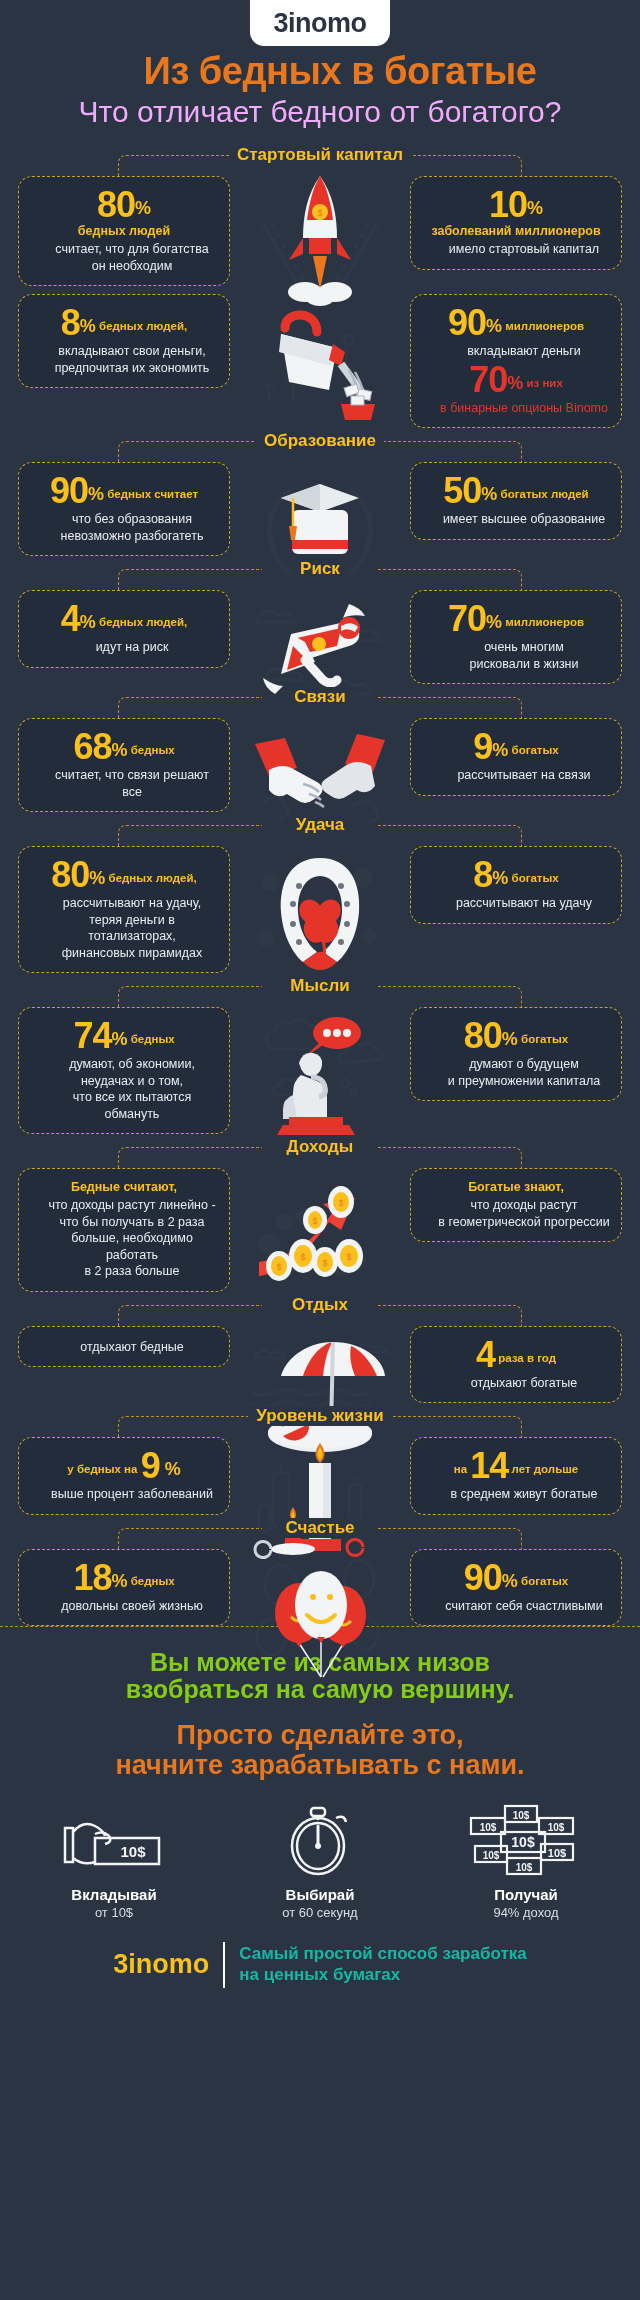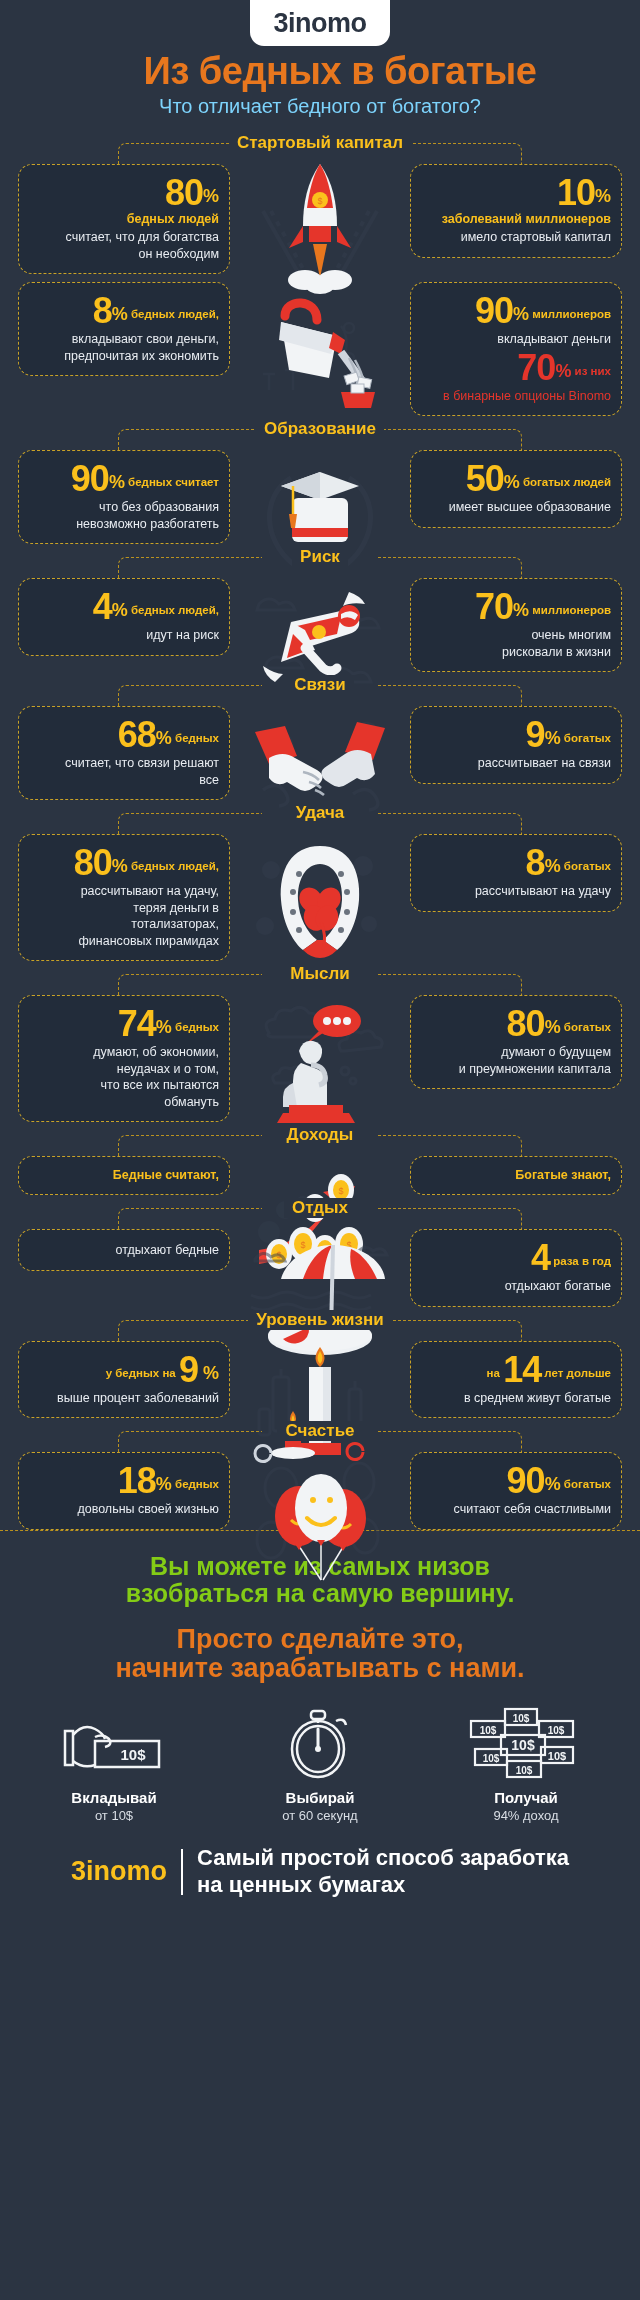--- a/index.html
+++ b/index.html
@@ -45,23 +45,23 @@
   }
   .title-main {
     font-size: 38px;
     font-weight: bold;
     color: #e8771e;
     letter-spacing: -0.5px;
     line-height: 1.05;
     padding-left: 40px;
   }
   .title-sub {
-    font-size: 20px;
+    font-size: 30px;
     font-weight: normal;
-    color: #7dd3fc;
+    color: #f0abfc;
     line-height: 1.2;
     margin-top: 2px;
   }
 
   
   .sections { margin-top: 12px; }
 
   .section {
     position: relative;
     width: 640px;
@@ -113,21 +113,21 @@
     justify-content: space-between;
     padding: 0 18px;
   }
 
   .card {
     width: 212px;
     background: #222c3a;
     border: 1px dashed #c9a227;
     border-radius: 14px;
     padding: 10px 10px 11px;
-    text-align: right;
+    text-align: center;
     position: relative;
     z-index: 2;
   }
   .card.lift { margin-top: 8px; }
 
   .stat-line {
     line-height: 1;
     white-space: nowrap;
   }
   .big {
@@ -221,23 +221,23 @@
     padding: 14px 0 18px;
   }
   .footer-logo {
     font-size: 27px;
     font-weight: bold;
     color: #fbc01c;
     line-height: 1;
   }
   .footer-rule { width: 2px; height: 46px; background: #ffffff; }
   .footer-text {
-    font-size: 22px;
-    font-weight: bold;
-    color: #ffffff;
+    font-size: 17px;
+    font-weight: bold;
+    color: #14b8a6;
     line-height: 1.2;
     text-align: left;
   }
   svg { display: block; }
 </style>
 </head>
 <body>
 
 <div class="logo-badge">
   <div class="logo-text">
@@ -551,20 +551,21 @@
     </div>
     <div class="section">
       <div class="sec-title-row">
        <div class="bracket left"></div>
        <div class="bracket right"></div>
        <div class="sec-title">Доходы</div>
      </div>
      <div class="sec-body">
        <div class="card lift">
           <div class="head-y">Бедные считают,</div>
+          <div class="desc">что доходы растут линейно -<br>что бы получать в 2 раза<br>больше, необходимо работать<br>в 2 раза больше</div>
         </div>
        <div class="art">
           <svg width="150" height="140" viewBox="0 0 150 140">
       <g fill="#333d4c" opacity=".45">
               <circle cx="24" cy="84" r="11"></circle>
               <circle cx="40" cy="62" r="9"></circle>
               <circle cx="58" cy="56" r="8"></circle>
               <circle cx="112" cy="100" r="9"></circle>
               <circle cx="96" cy="110" r="7"></circle>
             </g>
@@ -588,20 +589,21 @@
               <text x="58" y="100">$</text>
               <text x="80" y="106">$</text>
               <text x="104" y="100">$</text>
               <text x="70" y="64">$</text>
               <text x="96" y="46">$</text>
             </g>
           </svg>
         </div>
        <div class="card lift">
           <div class="head-y">Богатые знают,</div>
+          <div class="desc">что доходы растут<br>в геометрической прогрессии</div>
         </div>
      </div>
     </div>
     <div class="section">
       <div class="sec-title-row">
        <div class="bracket left"></div>
        <div class="bracket right"></div>
        <div class="sec-title">Отдых</div>
      </div>
      <div class="sec-body">

